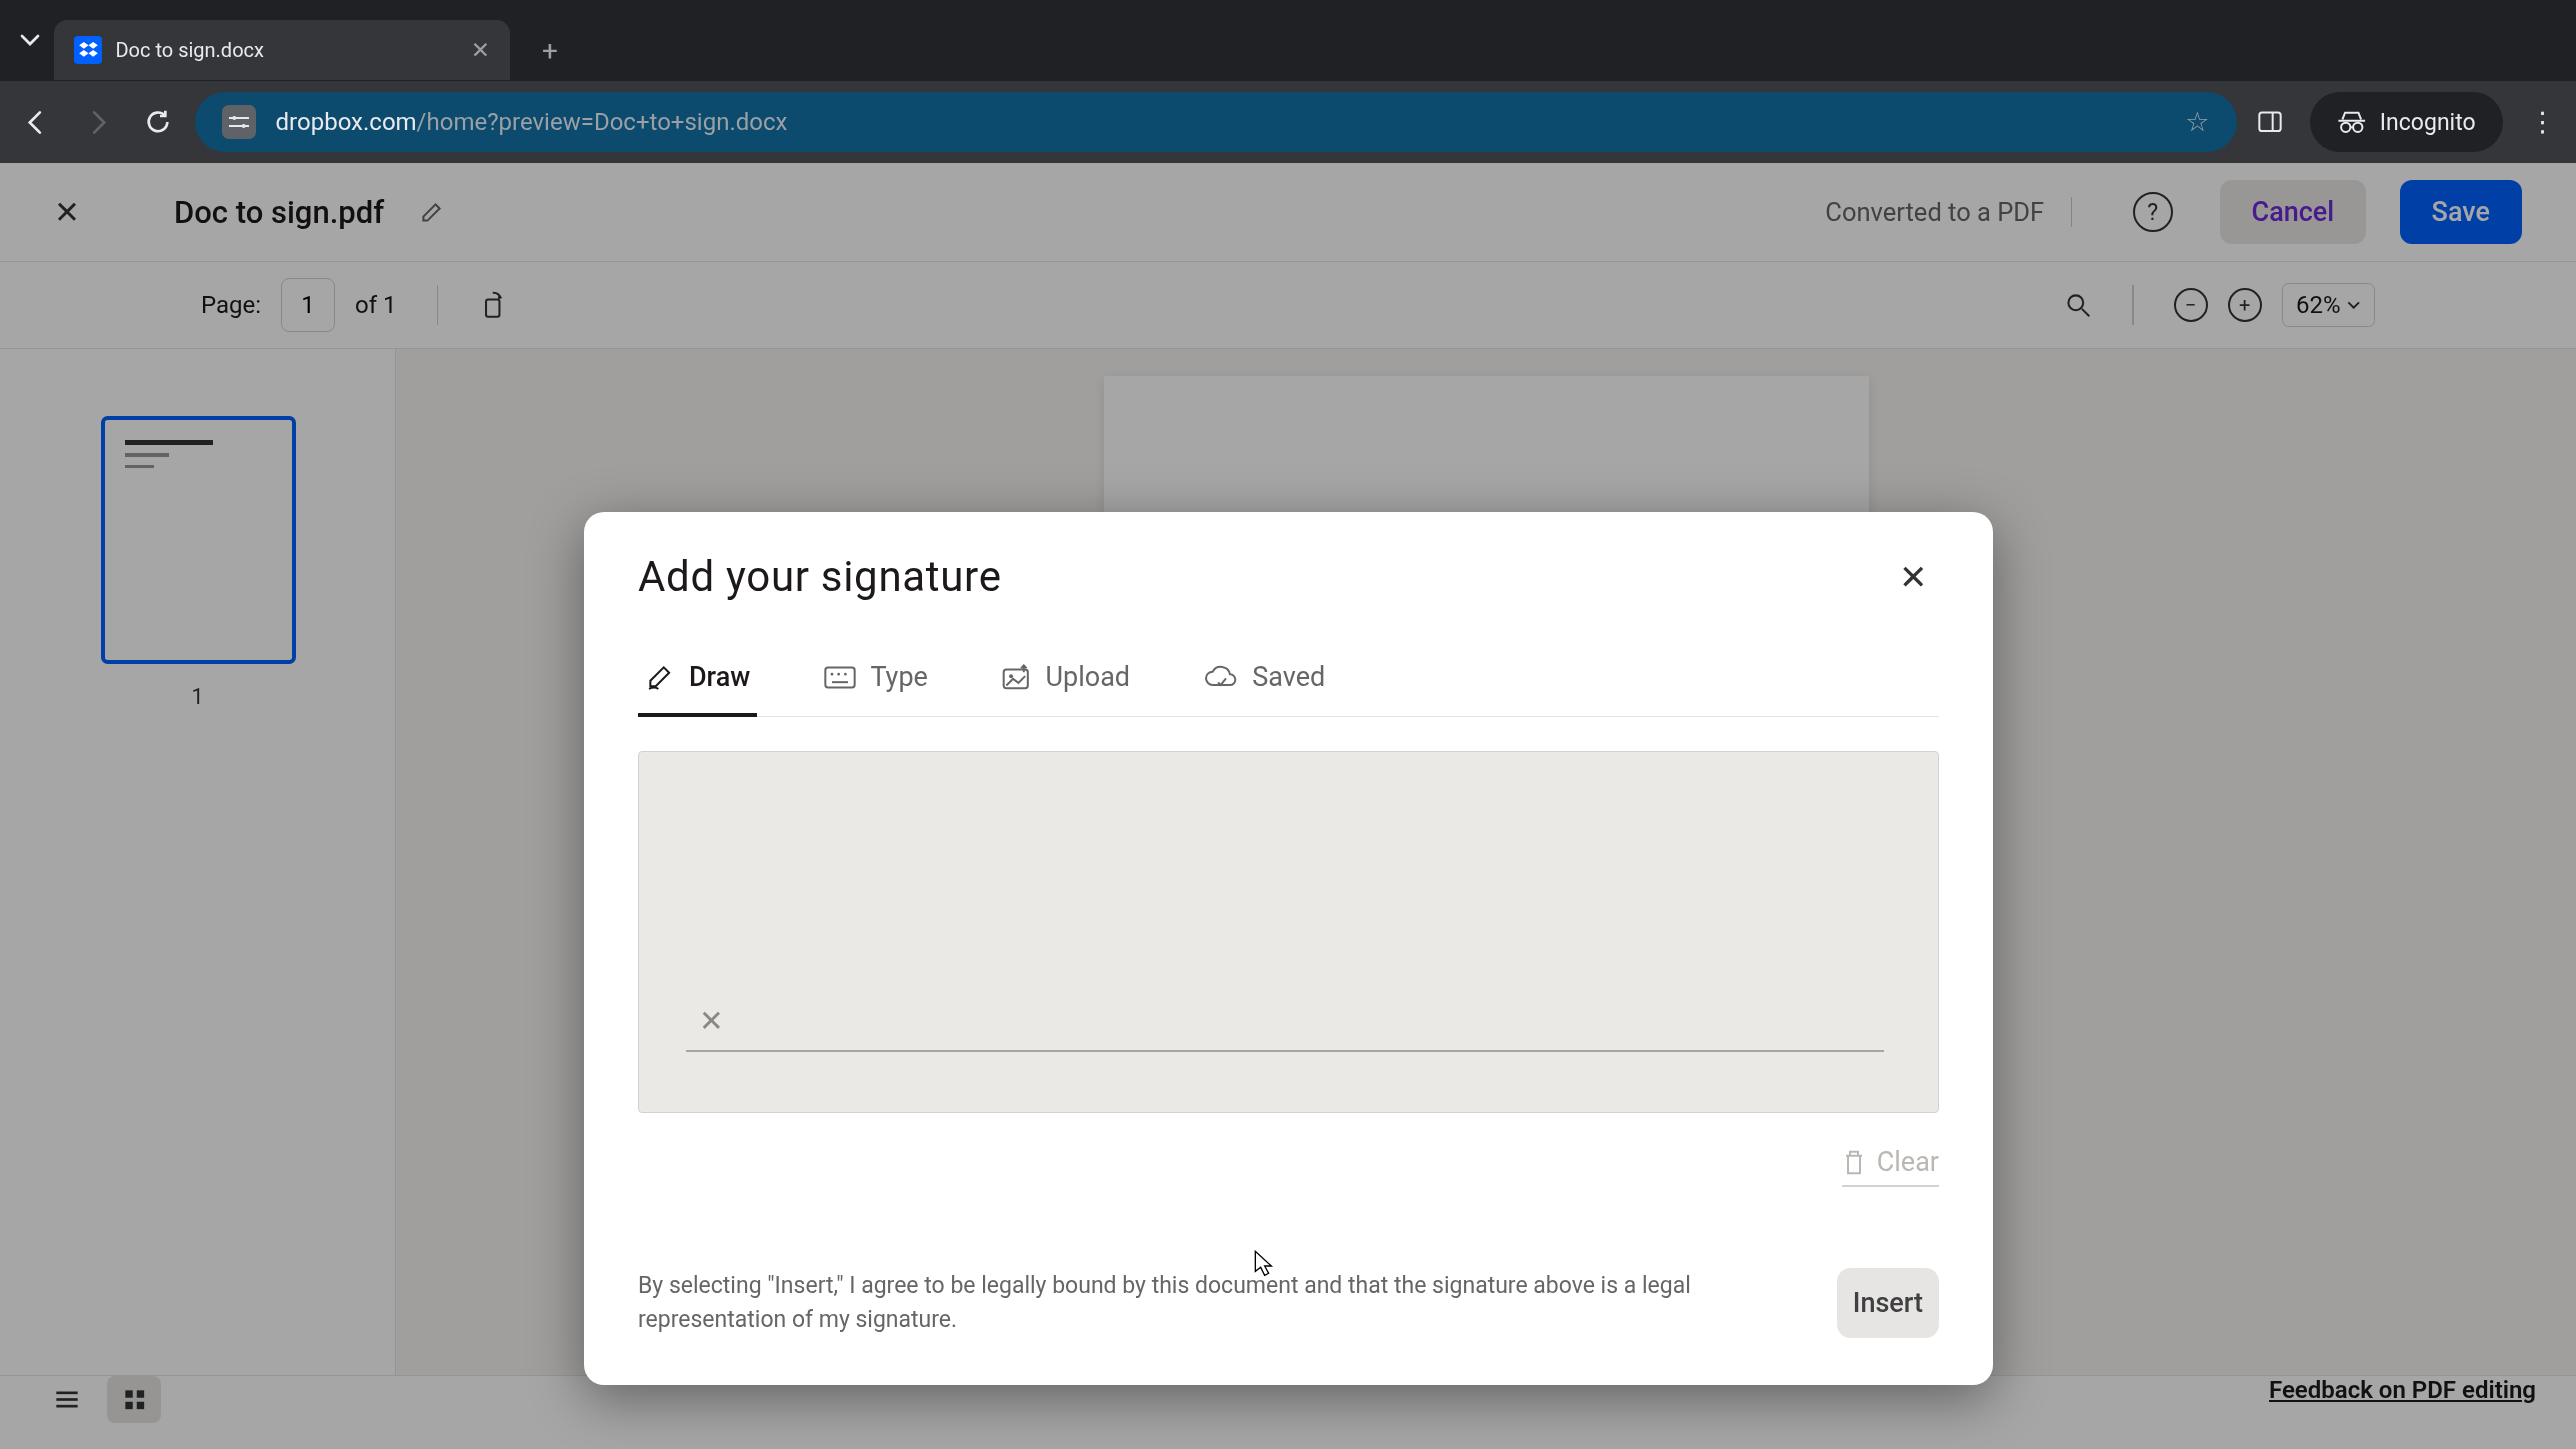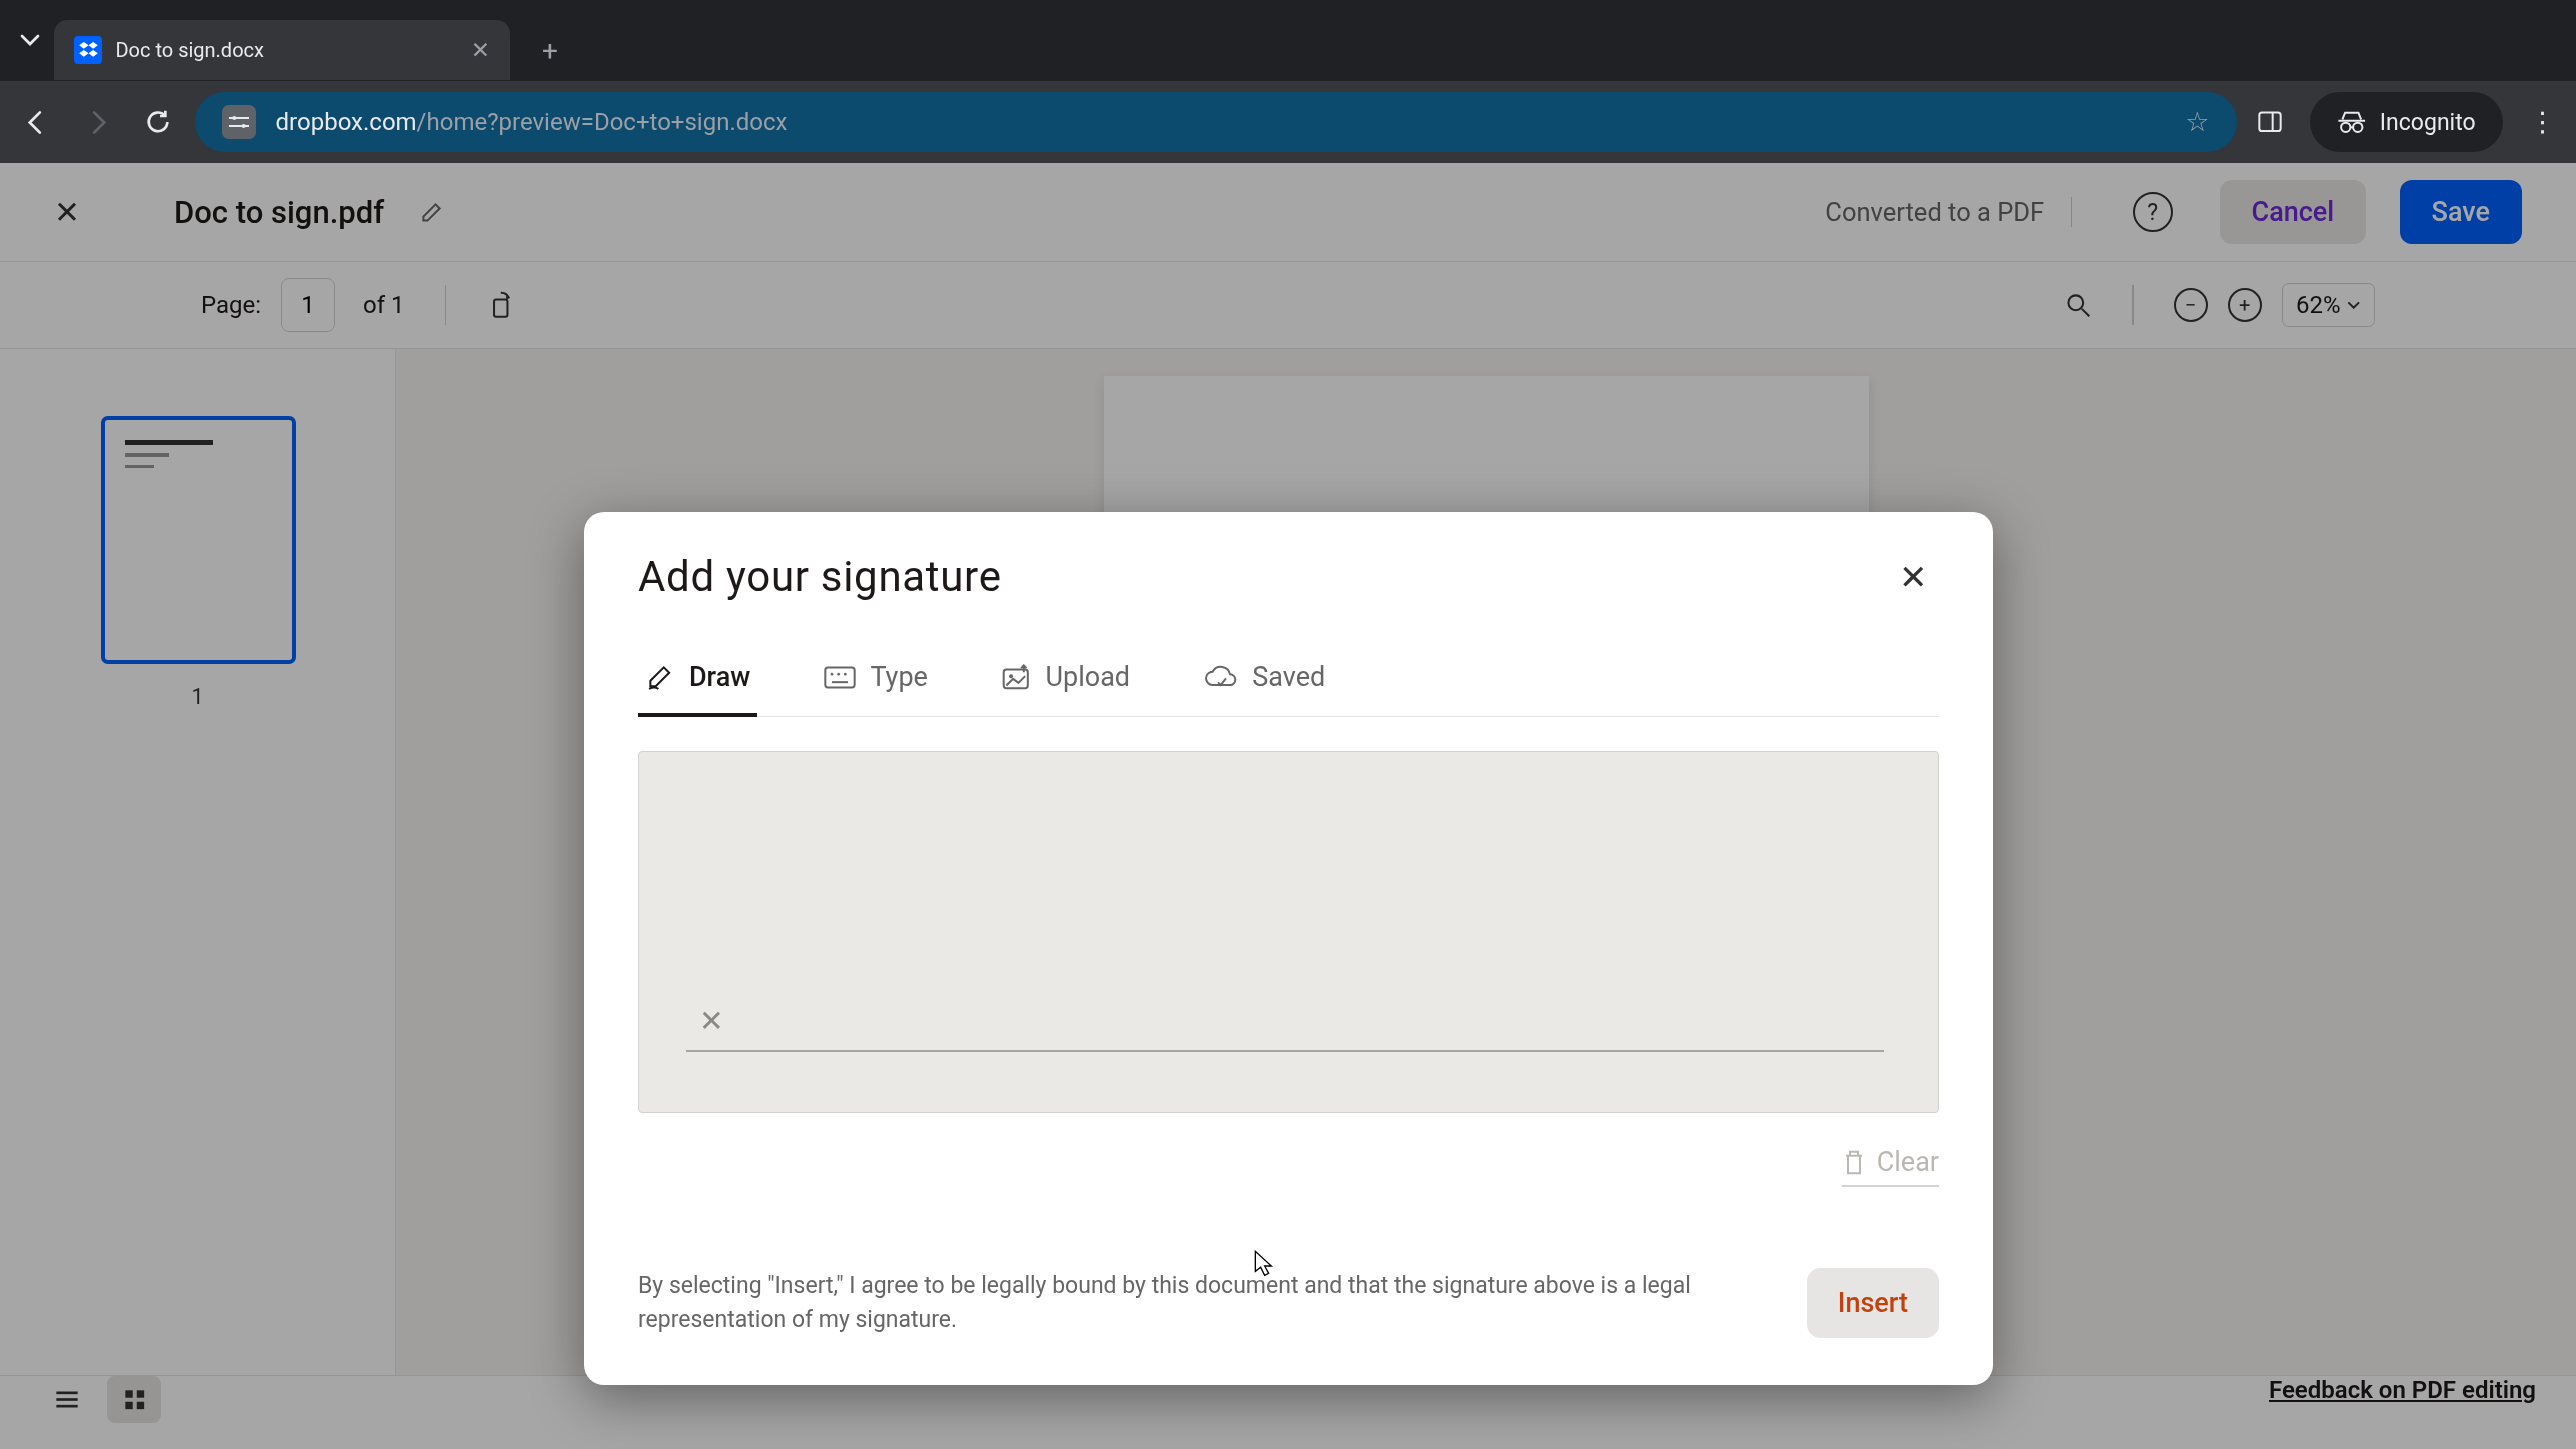--- a/index.html
+++ b/index.html
@@ -41,21 +41,21 @@
     .edit-name { font-size: 25.5px; color: #666; margin-left: 13.4px; }
     .header-spacer { flex: 1; }
     .converted-text { font-size: 25.5px; color: #666; margin-right: 13.4px; border-right: 1.3px solid #ccc; padding-right: 27px; }
     .help-icon { width: 40px; height: 40px; border: 2px solid #333; border-radius: 50%; display:flex;align-items:center;justify-content:center; font-size: 23px; color:#333; margin: 0 27px; }
     .cancel-btn { background: #eae8e5; color: #6d28d9; font-size: 27px; padding: 16px 32px; border-radius: 12px; font-weight: 500; }
     .save-btn { background: #0061ff; color: #fff; font-size: 27px; padding: 16px 32px; border-radius: 12px; font-weight: 500; margin-left: 13.4px; }
     
     .editor-toolbar { height: 87px; display: flex; align-items: center; padding: 0 201px; gap: 20px; border-bottom: 0.7px solid #e7e5e4; position: relative; z-index: 1; }
     .page-label { font-size: 24px; color: #1e1919; }
     .page-input { width: 54px; height: 54px; border: 1.3px solid #d4d2cf; border-radius: 8px; text-align: center; font-size: 24px; }
-    .page-total { font-size: 24px; color: #1e1919; margin-left: 8px; }
+    .page-total { font-size: 24px; color: #1e1919; }
     .toolbar-sep { width: 1.3px; height: 40px; background: #d4d2cf; margin: 0 20px; }
     .rotate-icon { font-size: 29.5px; color: #333; }
     .toolbar-spacer { flex: 1; }
     .search-icon-tb { font-size: 28px; color: #333; }
     .zoom-out, .zoom-in { width: 34px; height: 34px; border: 2px solid #333; border-radius: 50%; display:flex;align-items:center;justify-content:center; font-size: 20px; color:#333; }
     .zoom-level { font-size: 24px; color: #1e1919; padding: 6.7px 13.4px; border: 1.3px solid #d4d2cf; border-radius: 6.7px; display:flex; align-items:center; gap:6.7px; }
     
     .editor-body { display: flex; height: calc(100% - 186px - 74px); position: relative; z-index: 1; }
     .thumbnail-panel { width: 396px; background: #fff; border-right: 1.3px solid #e7e5e4; padding: 67px 101px; }
     .thumb { width: 195px; height: 248px; border: 4px solid #0061ff; border-radius: 6.7px; background: #fff; padding: 20px; }
@@ -85,21 +85,21 @@
     
     .draw-canvas { height: 362px; background: #ebe9e6; border: 1.3px solid #d4d2cf; border-radius: 4px; position: relative; margin-bottom: 27px; }
     .sig-line { position: absolute; bottom: 60px; left: 47px; right: 54px; height: 2px; background: #a8a5a0; }
     .sig-x { position: absolute; bottom: 74px; left: 60px; font-size: 29.5px; color: #8c8984; font-weight: 300; }
     
     .clear-row { display: flex; justify-content: flex-end; margin-bottom: 81px; }
     .clear-btn { display: flex; align-items: center; gap: 10.7px; font-size: 27px; color: #bbb8b3; padding: 6.7px 0; border-bottom: 2px solid #d4d2cf; }
     
     .modal-footer { display: flex; align-items: center; gap: 40px; }
     .legal-text { font-size: 23px; color: #666; line-height: 1.5; flex: 1; }
-    .insert-btn { background: #e7e5e4; color: #c2410c; font-size: 27px; font-weight: 500; padding: 19px 31px; border-radius: 13.4px; text-align: center; }
+    .insert-btn { background: #e7e5e4; color: #404040; font-size: 27px; font-weight: 500; padding: 19px 16px; border-radius: 13.4px; text-align: center; }
     
     .cursor { position: absolute; left: 1254px; top: 1087px; z-index: 20; font-size: 25.5px; color: #000; pointer-events:none; }
     
     
     .taskbar { position: absolute; bottom: 0; left:0; right:0; height: 4px; background: #1a1a1a; }
     
     svg { display: block; }
   </style>
 </head>
 <body>

